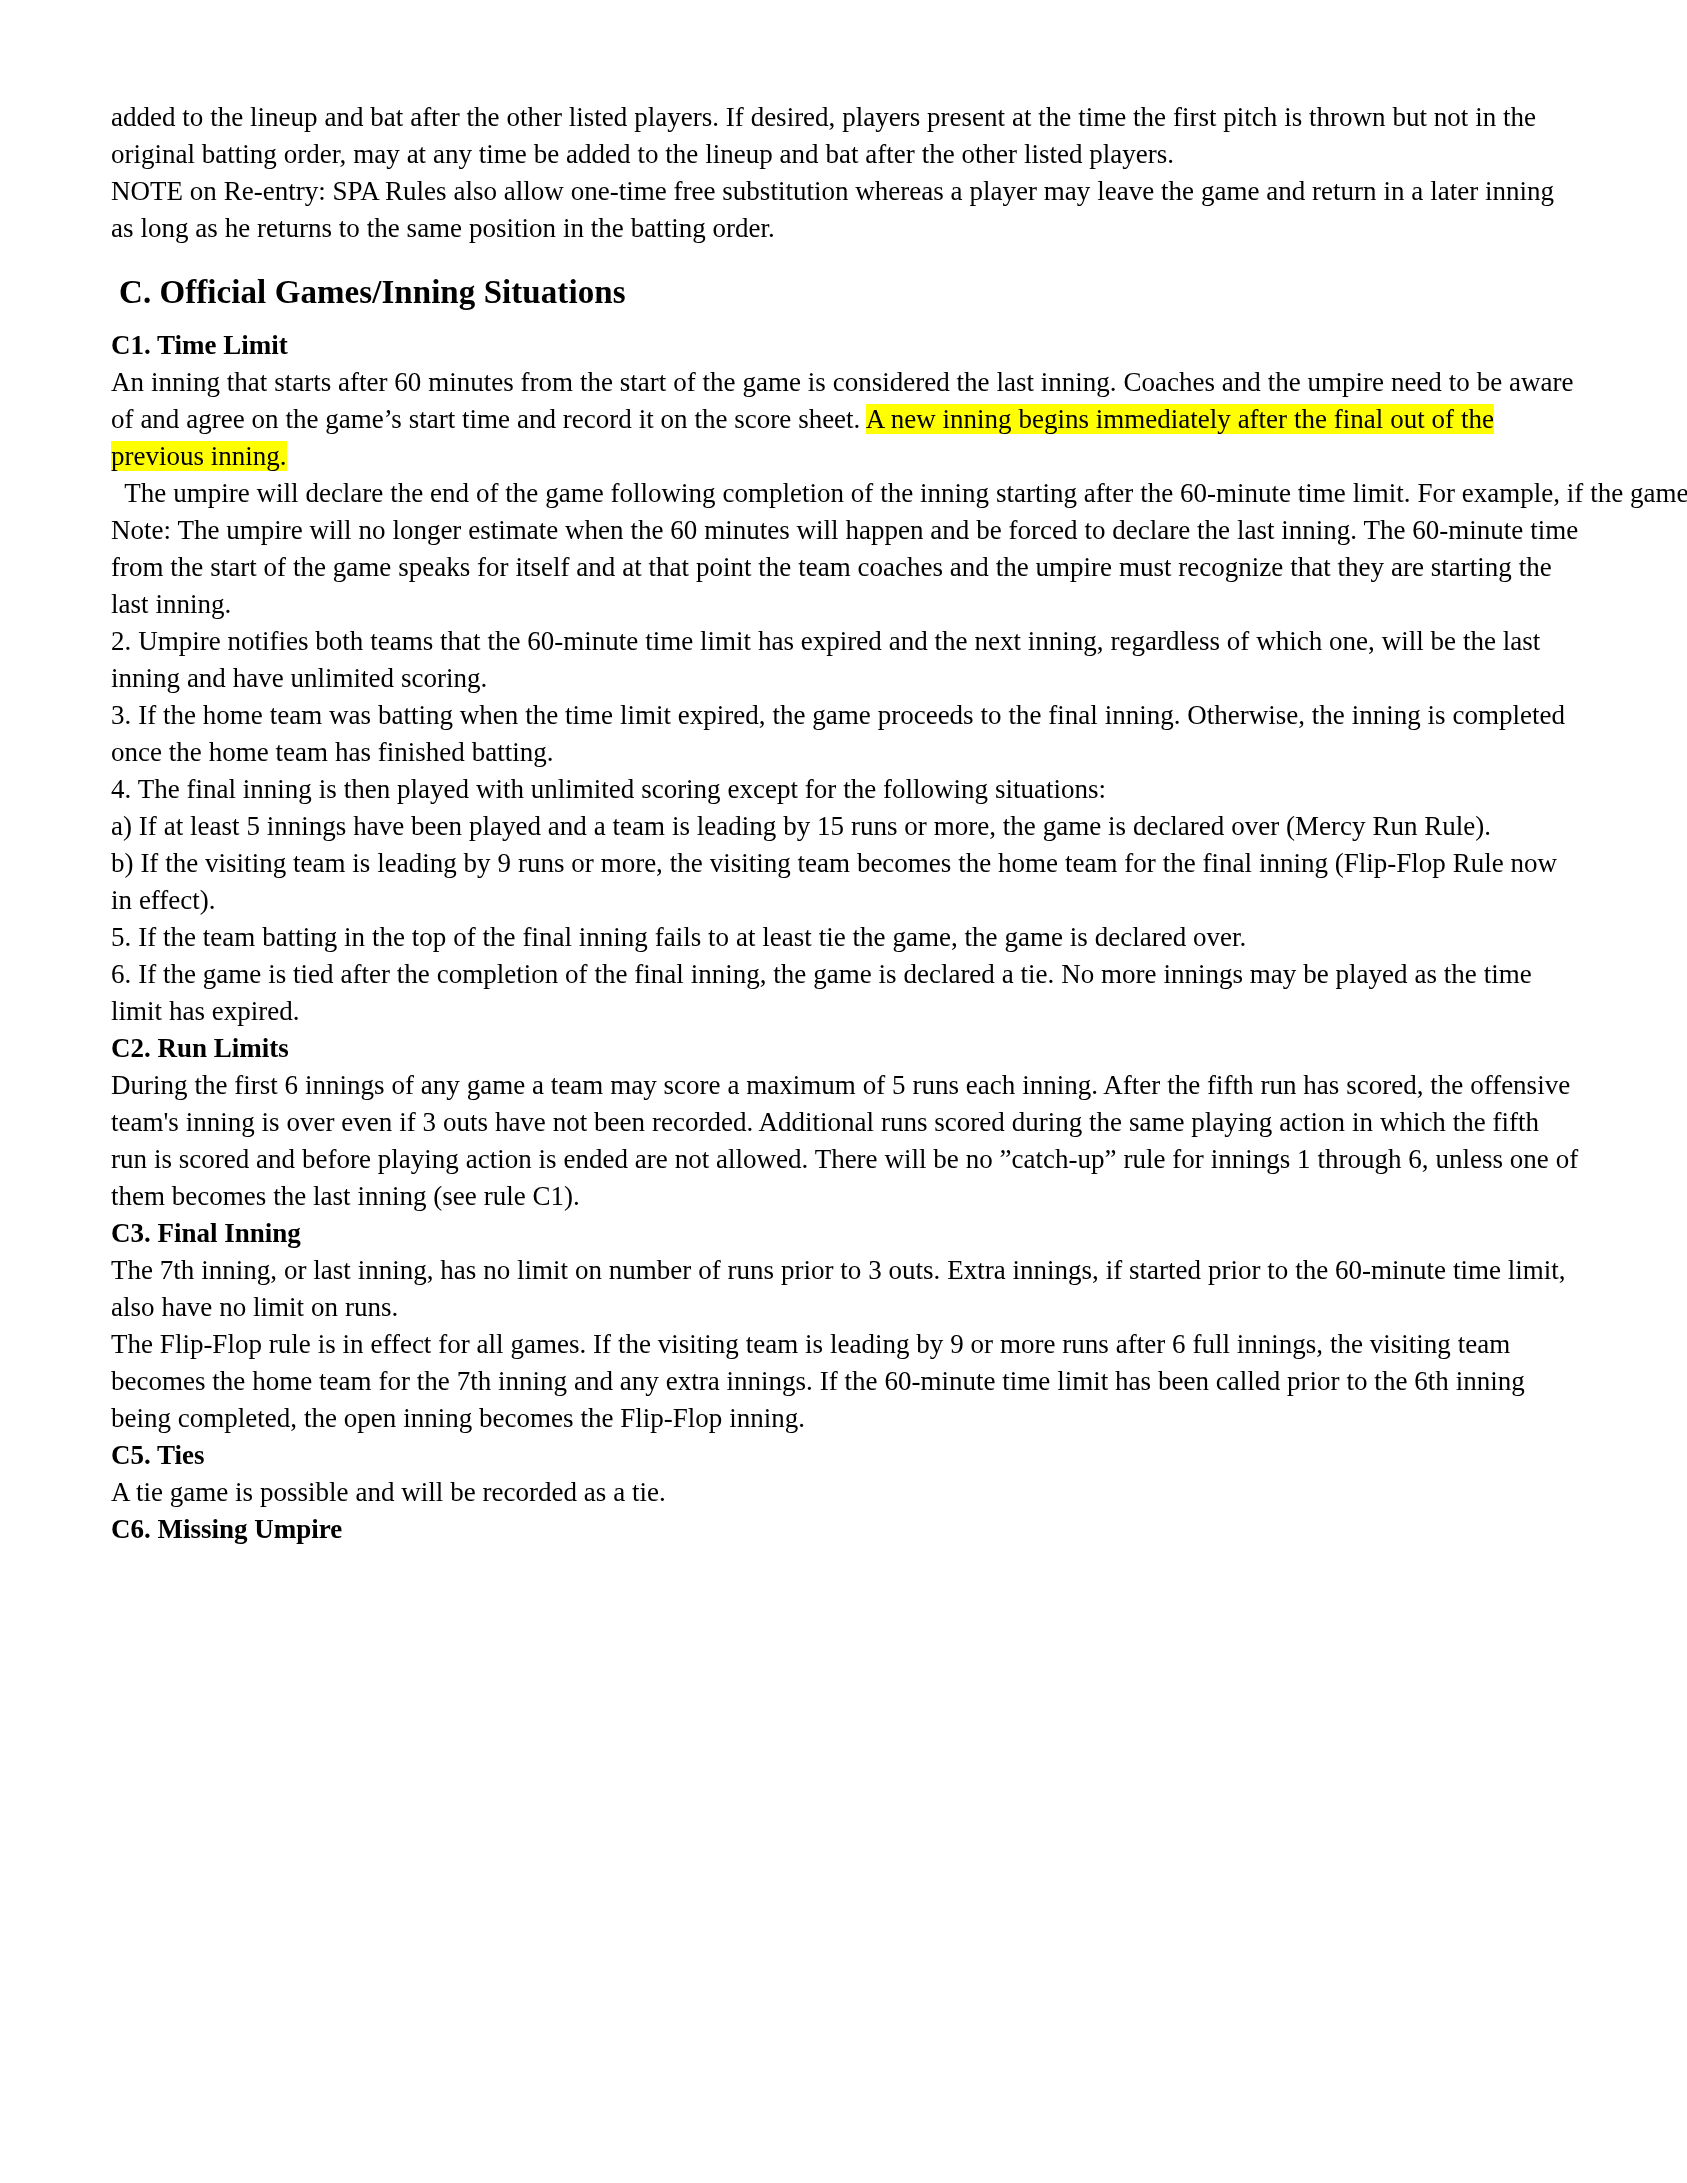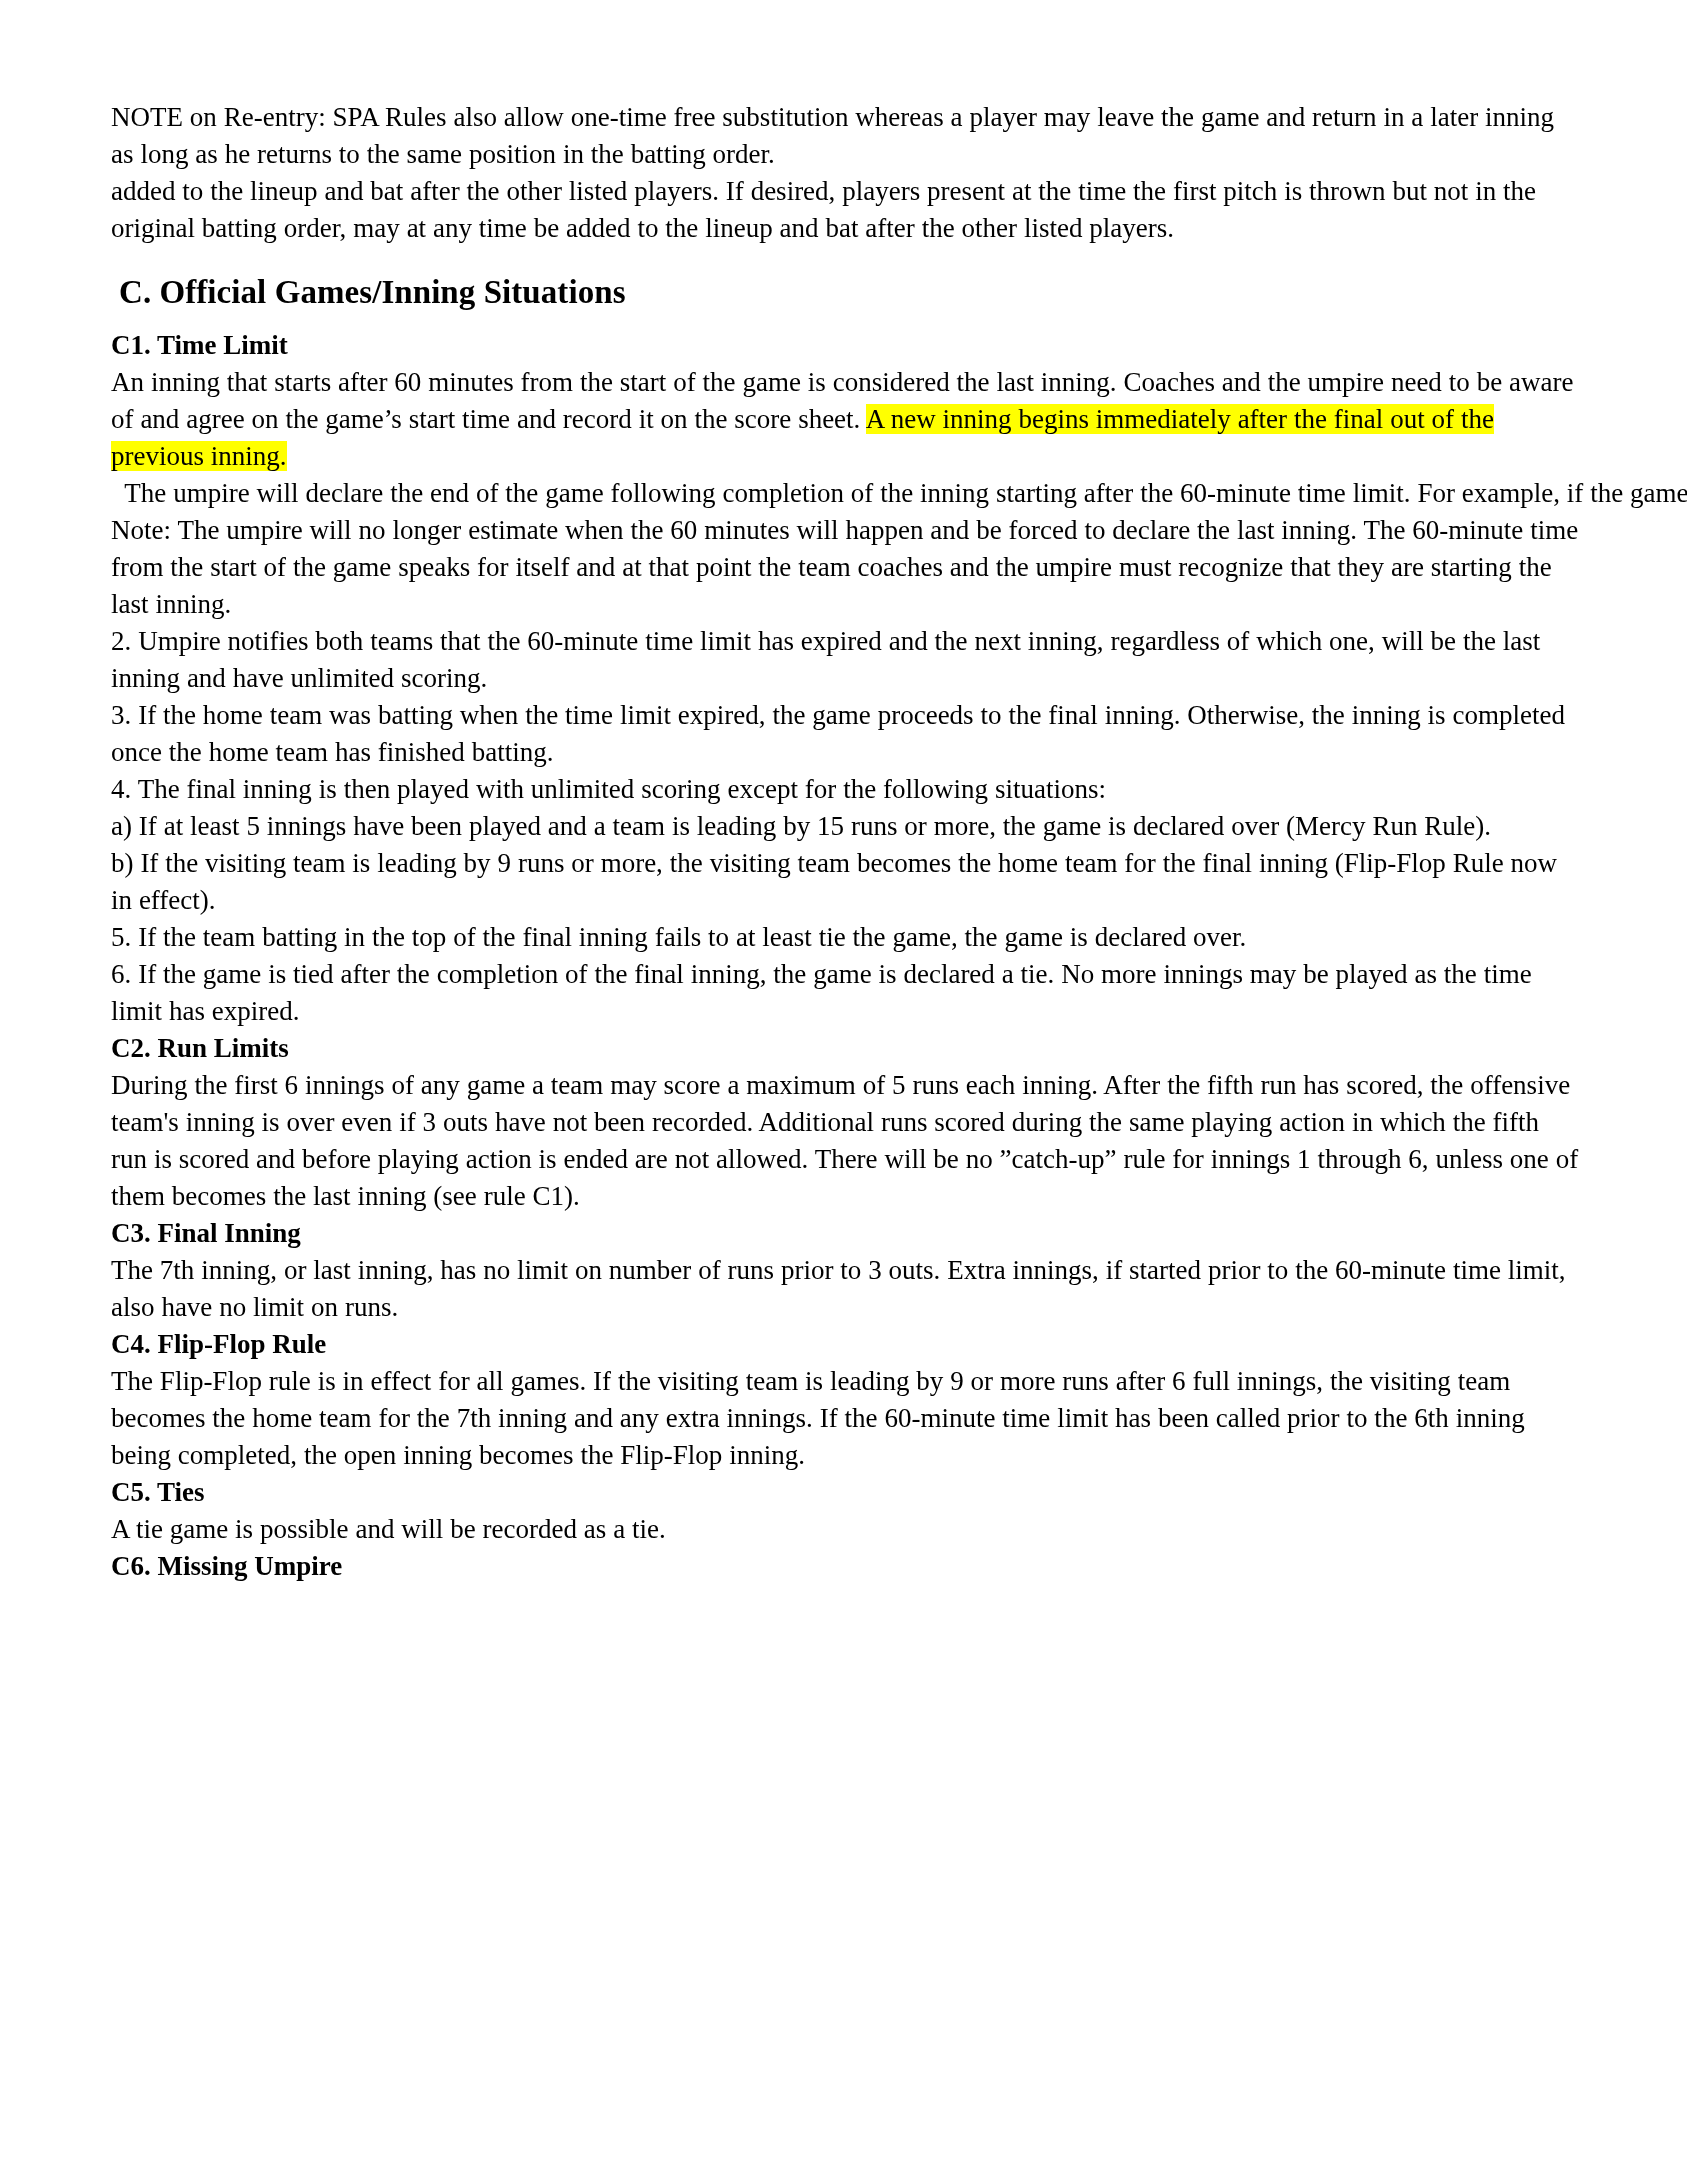--- a/index.html
+++ b/index.html
@@ -59,23 +59,23 @@
   .nowrap-space {
     white-space: pre;
   }
 </style>
 </head>
 <body>
 
 <div class="page">
   <div class="doc">
 
+    <p class="body-text">added to the lineup and bat after the other listed players. If desired, players present at the time the first pitch is thrown but not in the original batting order, may at any time be added to the lineup and bat after the other listed players.</p>
+
     <p class="body-text">NOTE on Re-entry: SPA Rules also allow one-time free substitution whereas a player may leave the game and return in a later inning as long as he returns to the same position in the batting order.</p>
-
-    <p class="body-text">added to the lineup and bat after the other listed players. If desired, players present at the time the first pitch is thrown but not in the original batting order, may at any time be added to the lineup and bat after the other listed players.</p>
 
     <h2 class="section-heading">C. Official Games/Inning Situations</h2>
 
     <h3 class="sub-heading">C1. Time Limit</h3>
 
     <p class="body-text"><span>An inning that starts after 60 minutes from the start of the game is considered the last inning. Coaches and the umpire need to be aware of and agree on the game’s start time and record it on the score sheet. </span><span class="hl">A new inning begins immediately after the final out of the previous inning.</span><span class="nowrap-space">  The umpire will declare the end of the game following completion of the inning starting after the 60-minute time limit. For example, if the game starts at 6:00 any inning that starts after 7:00 becomes the last inning with no run limit. This does not mean the game is over at 7:00 because the inning being played will continue. If an inning (e.g. the 6th inning) starts at 6:59 or before, it is not the last inning.</span></p>
 
     <p class="body-text">Note: The umpire will no longer estimate when the 60 minutes will happen and be forced to declare the last inning. The 60-minute time from the start of the game speaks for itself and at that point the team coaches and the umpire must recognize that they are starting the last inning.</p>
 
 
@@ -95,21 +95,20 @@
     <p class="body-text">6. If the game is tied after the completion of the final inning, the game is declared a tie. No more innings may be played as the time limit has expired.</p>
 
     <h3 class="sub-heading">C2. Run Limits</h3>
 
     <p class="body-text">During the first 6 innings of any game a team may score a maximum of 5 runs each inning. After the fifth run has scored, the offensive team's inning is over even if 3 outs have not been recorded. Additional runs scored during the same playing action in which the fifth run is scored and before playing action is ended are not allowed. There will be no ”catch-up” rule for innings 1 through 6, unless one of them becomes the last inning (see rule C1).</p>
 
     <h3 class="sub-heading">C3. Final Inning</h3>
 
     <p class="body-text">The 7th inning, or last inning, has no limit on number of runs prior to 3 outs. Extra innings, if started prior to the 60-minute time limit, also have no limit on runs.</p>
 
-    <h3 class="sub-heading">C4. Flip-Flop Rule</h3>
 
     <p class="body-text">The Flip-Flop rule is in effect for all games. If the visiting team is leading by 9 or more runs after 6 full innings, the visiting team becomes the home team for the 7th inning and any extra innings. If the 60-minute time limit has been called prior to the 6th inning being completed, the open inning becomes the Flip-Flop inning.</p>
 
     <h3 class="sub-heading">C5. Ties</h3>
 
     <p class="body-text">A tie game is possible and will be recorded as a tie.</p>
 
     <h3 class="sub-heading">C6. Missing Umpire</h3>
 
   </div>

